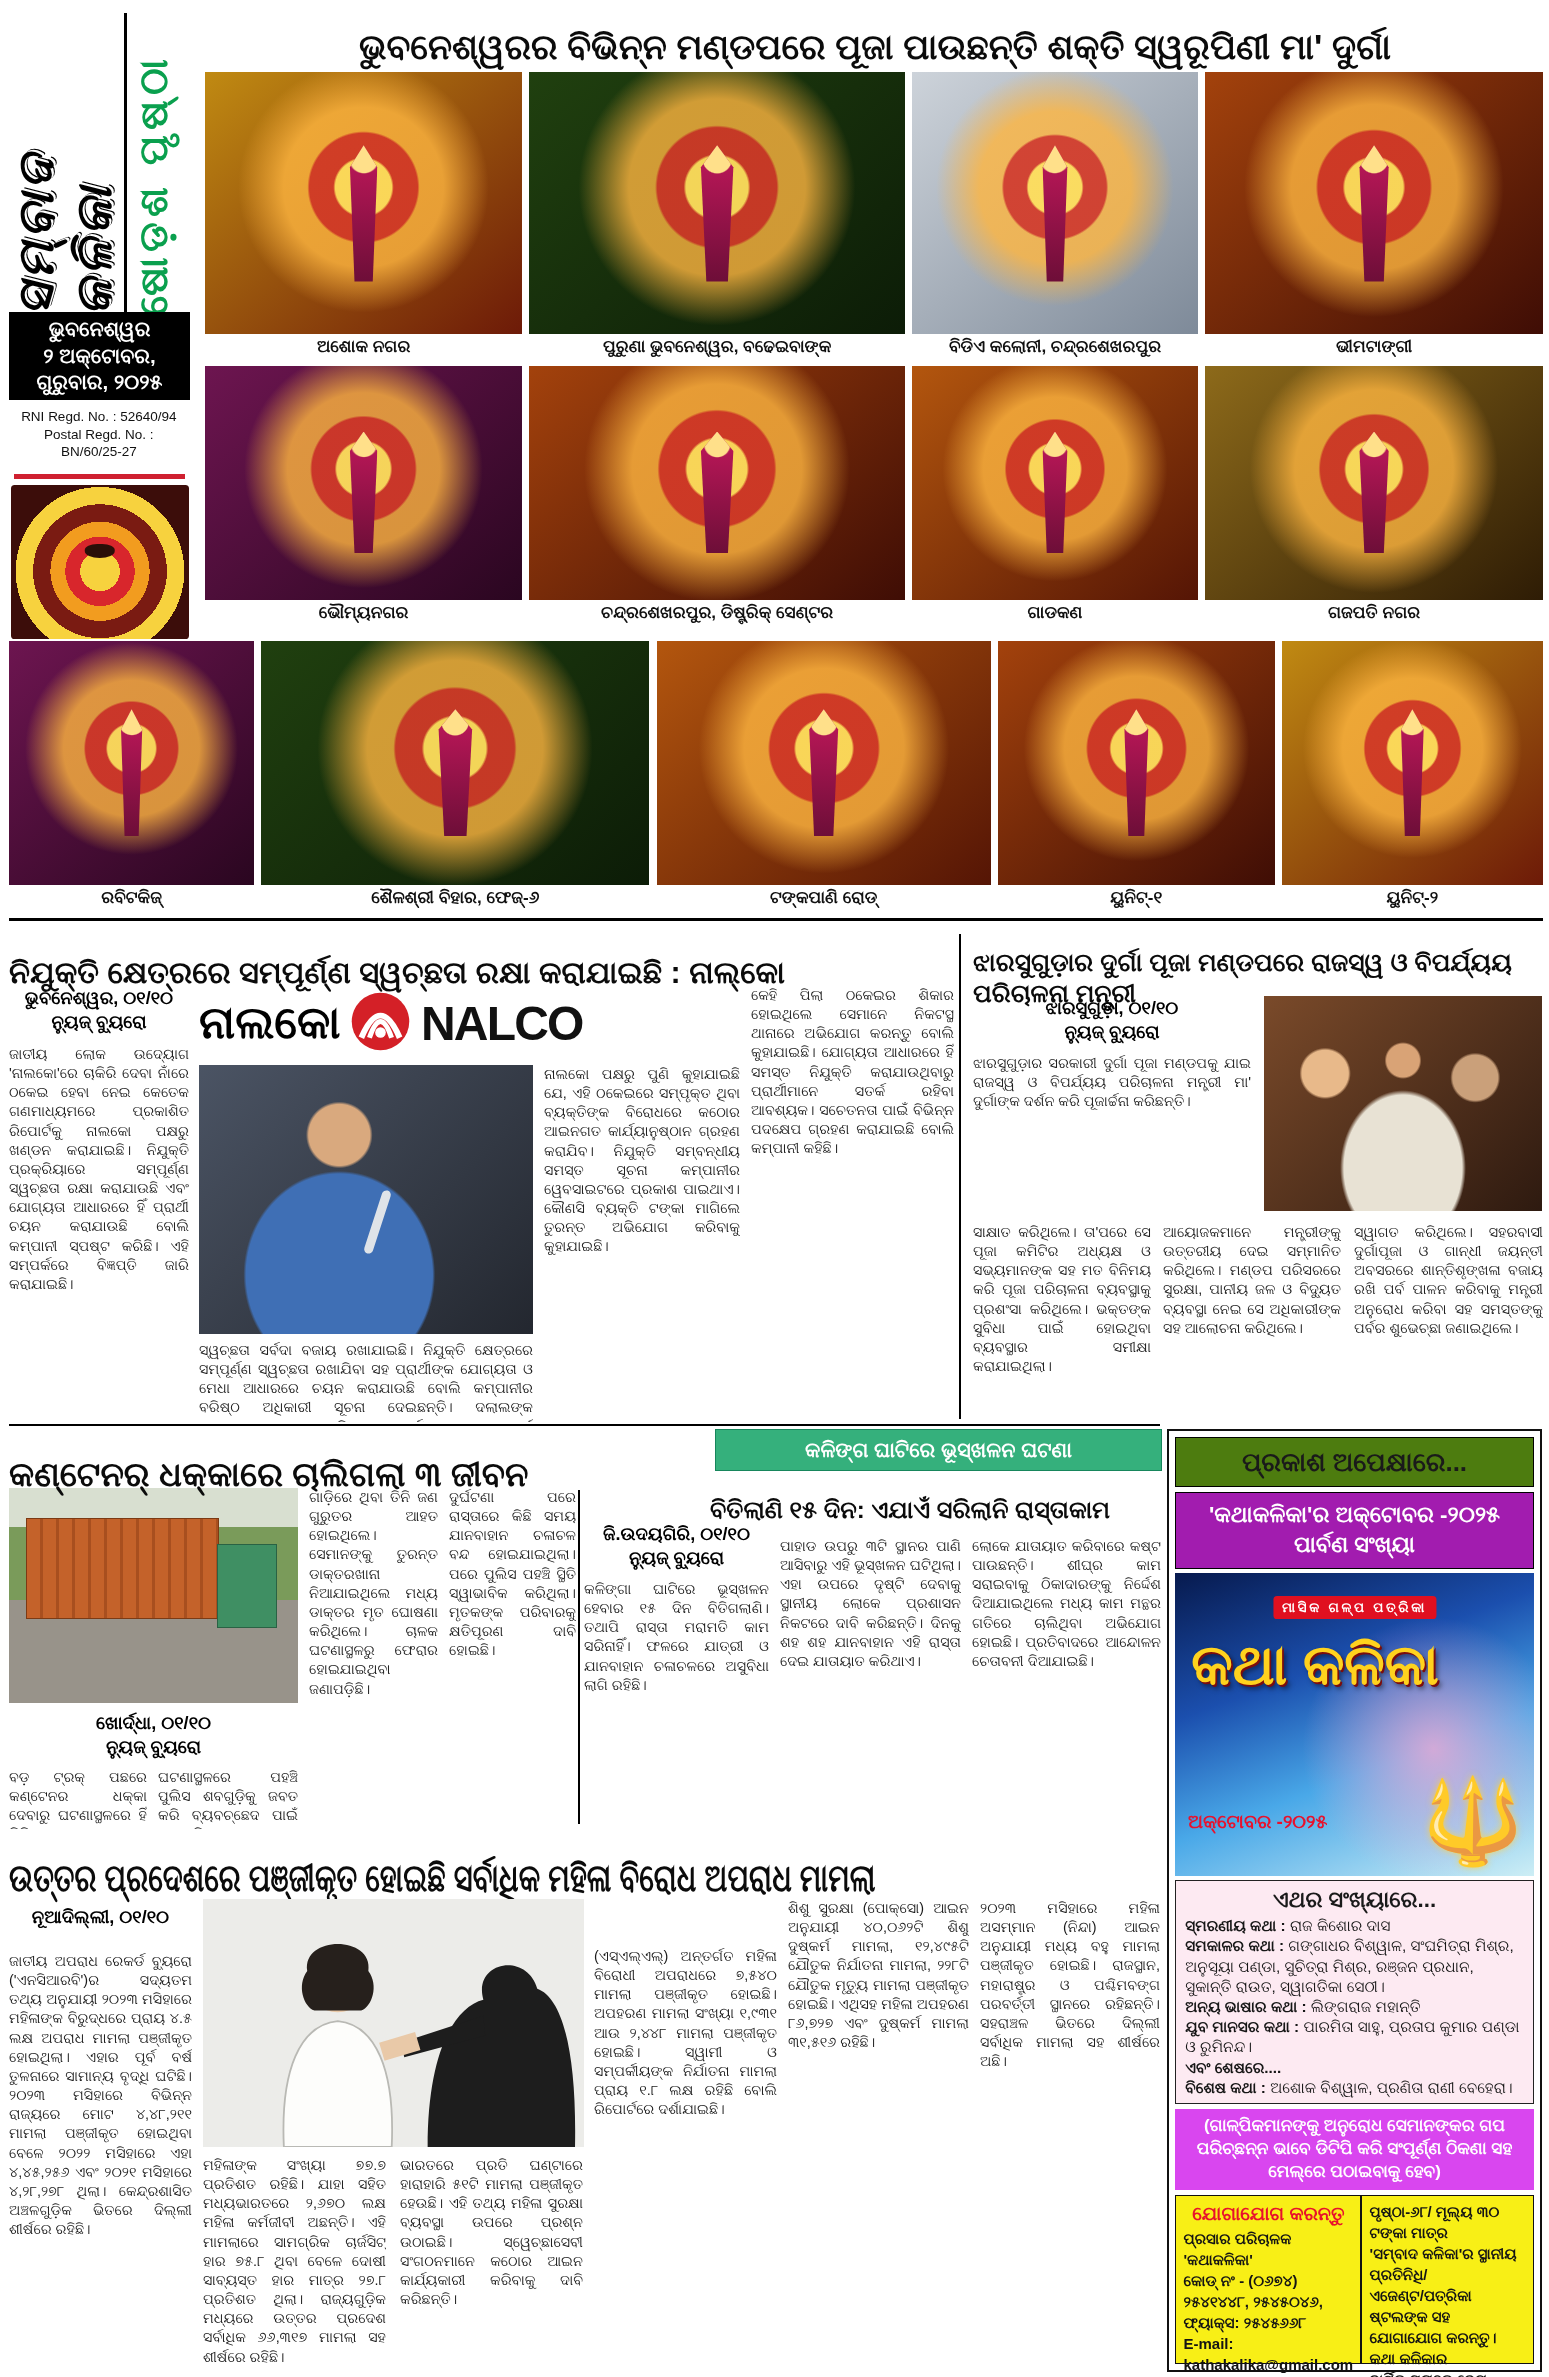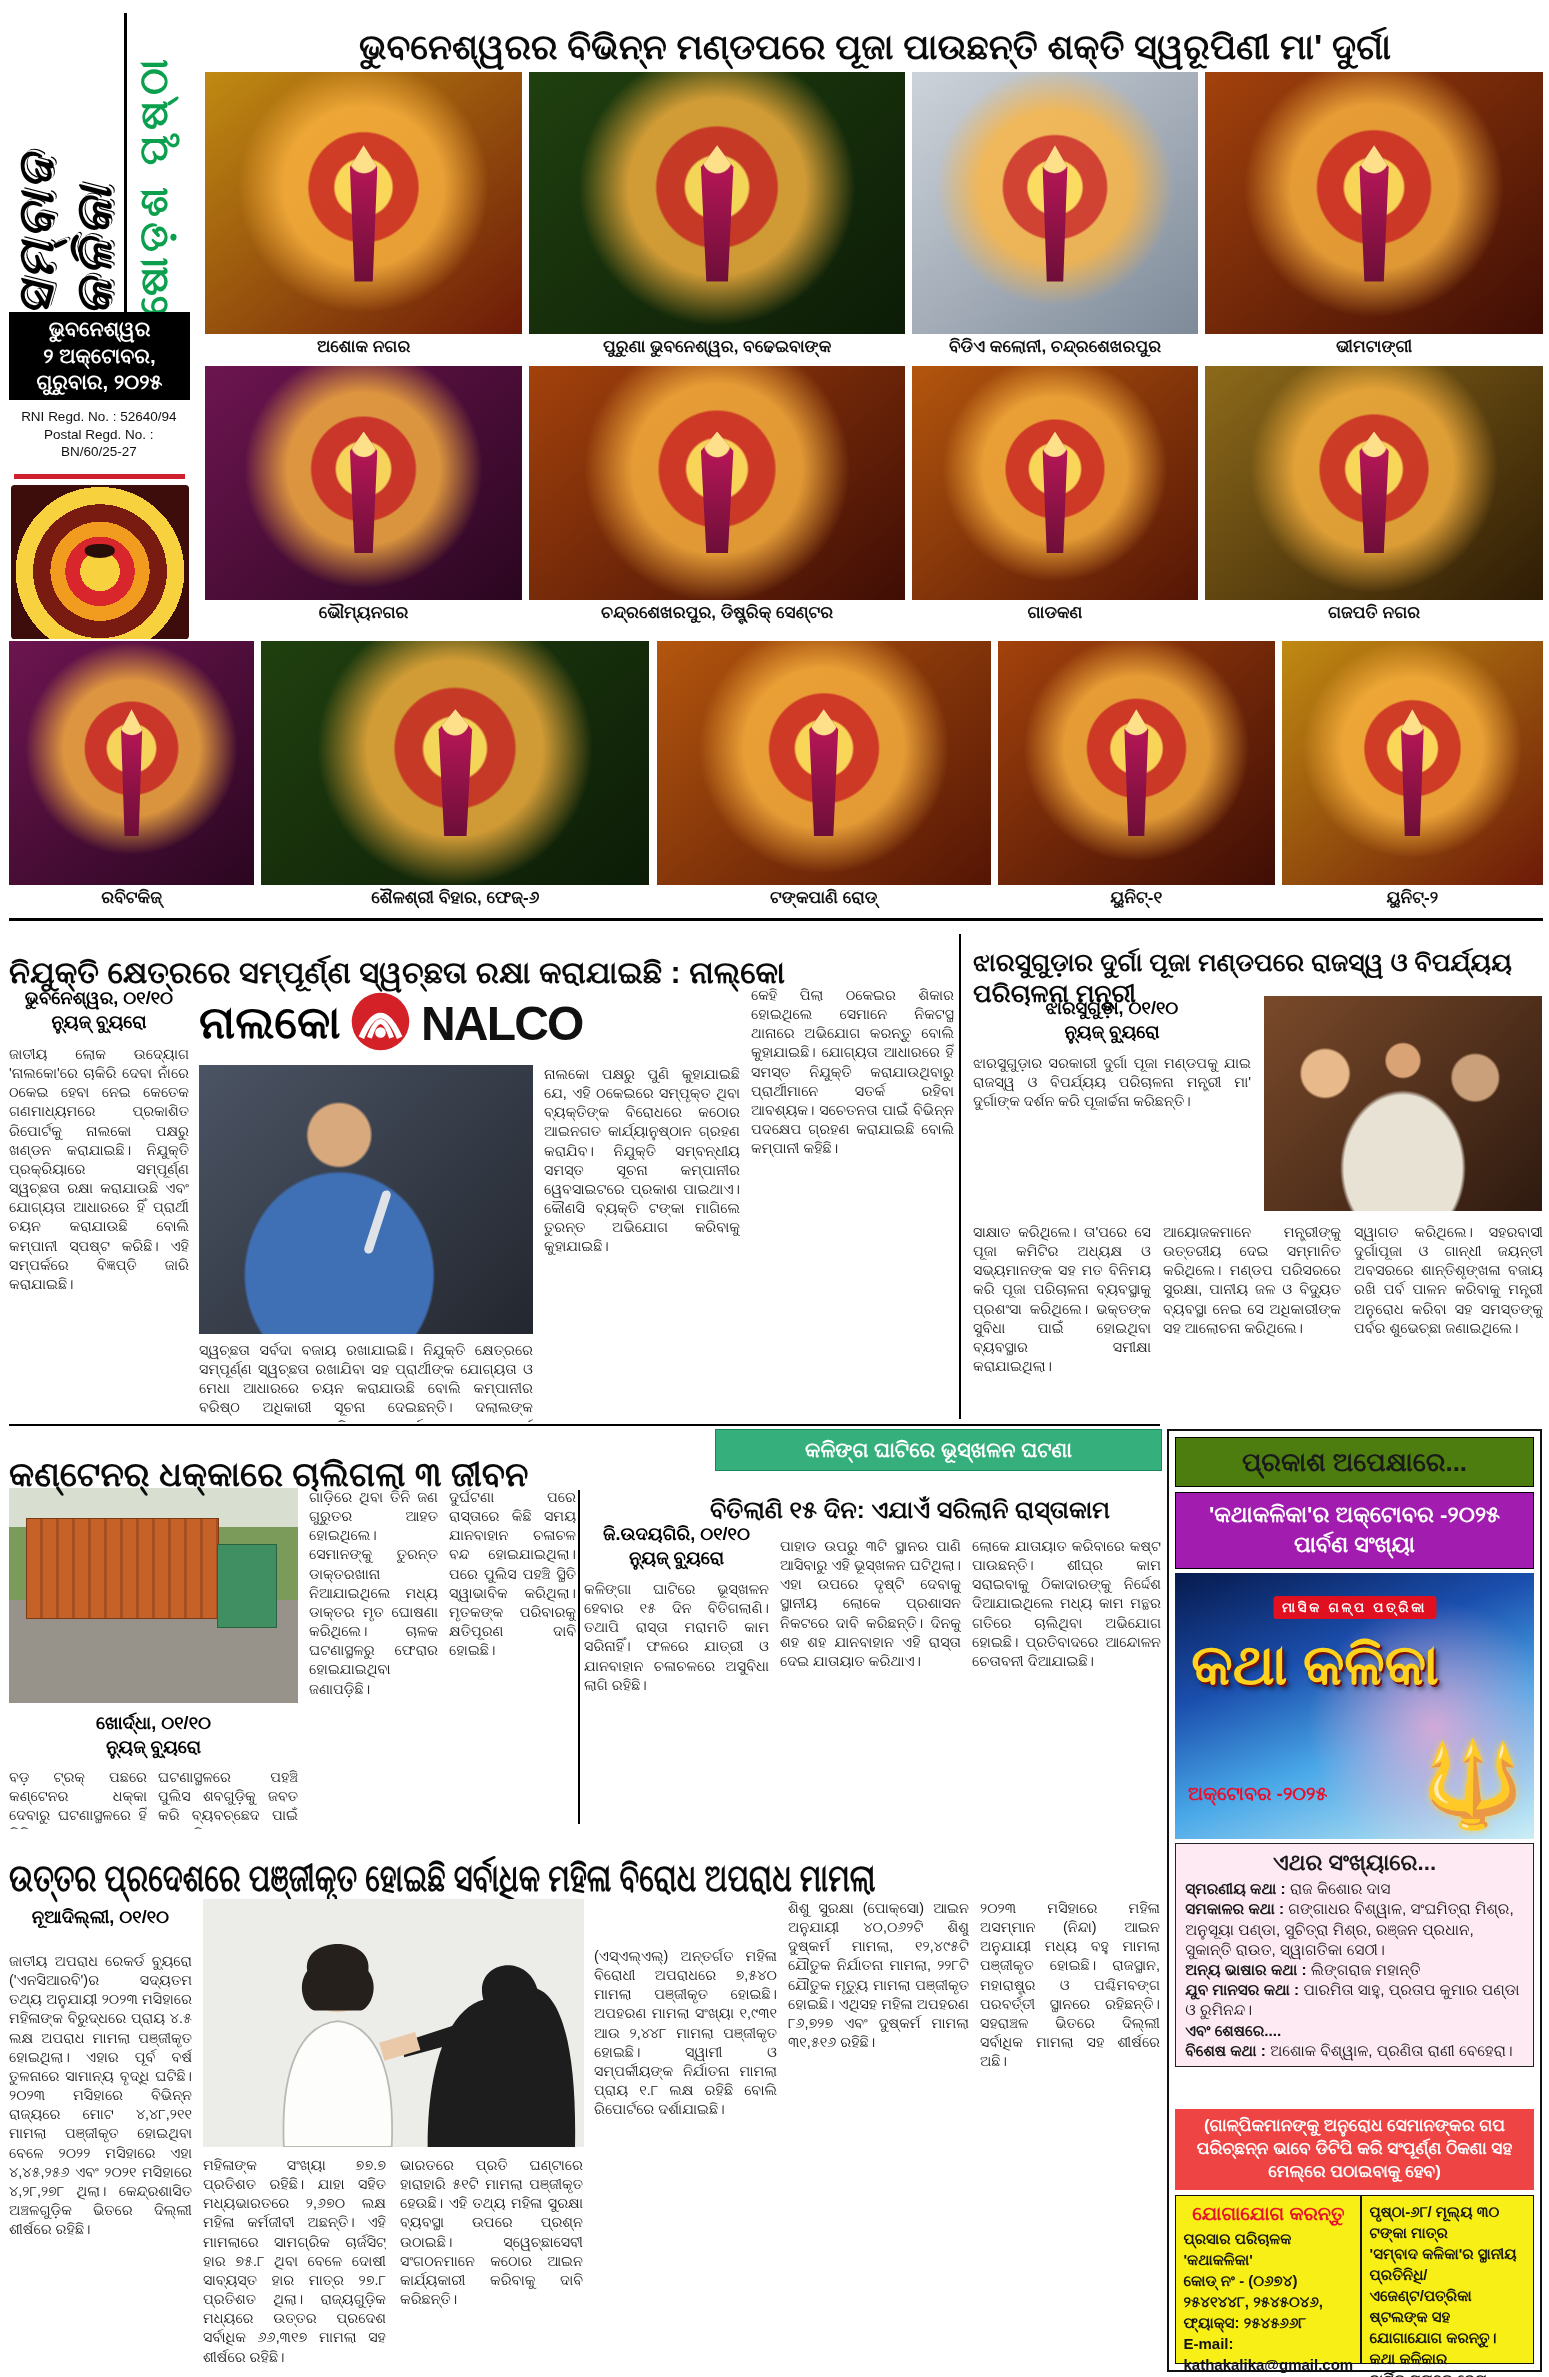--- a/index.html
+++ b/index.html
@@ -115,27 +115,27 @@
       padding:7.2px 3.6px;line-height:1.35;white-space:pre-line;flex:0 0 auto;}
   .ad-cover{position:relative;flex:1 1 auto;overflow:hidden;
       background:linear-gradient(160deg,#071a4e 0%,#1b4fae 34%,#49a8e8 62%,#cdeef5 100%);}
   .ad-cover::before{content:"";position:absolute;inset:0;background:radial-gradient(circle at 72% 58%,rgba(255,170,210,.75),rgba(0,0,0,0) 42%);}
   .ad-pill{position:absolute;left:50%;top:23px;transform:translateX(-50%);background:#e01020;color:#fff;
       font-size:13.5px;font-weight:700;letter-spacing:2.7px;padding:3.6px 9px;border-radius:3.6px;white-space:nowrap;}
   .ad-title{position:absolute;left:16px;top:63px;font-size:56px;font-weight:800;color:#ffd21e;line-height:1.04;
       text-shadow:1.8px 1.8px 0 #7c0d0d,3.6px 3.6px 5.4px rgba(0,0,0,.5);}
   .ad-trident{position:absolute;right:9px;bottom:12.6px;font-size:83px;line-height:1;
       color:#ffce26;text-shadow:0 0 7.2px rgba(255,210,60,.8);}
-  .ad-issue{position:absolute;left:12.6px;bottom:34px;color:#e8112d;font-size:19px;font-weight:800;}
+  .ad-issue{position:absolute;left:12.6px;bottom:43px;color:#e8112d;font-size:19px;font-weight:800;}
   .ad-list{background:#fdeaf2;border:1.8px solid #222;padding:5.4px 9px;flex:0 0 auto;}
   .ad-list h4{margin:0 0 3.6px;text-align:center;font-size:22.4px;font-weight:800;color:#1a1a1a;}
   .ad-li{font-size:15.3px;line-height:1.32;color:#161616;}
   .ad-li b{font-weight:800;}
-  .ad-note{background:#ef4444;color:#fff;font-size:17px;font-weight:700;text-align:center;
-      padding:6.3px 5.4px;line-height:1.35;flex:0 0 auto;margin-top:37px;}
+  .ad-note{background:#d946ef;color:#fff;font-size:17px;font-weight:700;text-align:center;
+      padding:6.3px 5.4px;line-height:1.35;flex:0 0 auto;}
   .ad-contact{display:flex;flex:0 0 auto;height:167px;border:1.8px solid #111;}
   .ad-cL,.ad-cR{background:#f8ef16;flex:1;padding:5.4px 7.2px;font-size:15px;font-weight:700;line-height:1.4;white-space:pre-line;}
   .ad-cL{border-right:2.7px solid #111;}
   .ad-cL .rhead{color:#e8112d;font-size:19px;font-weight:800;text-align:center;display:block;}
   .ad-cR{text-align:left;}
 </style>
 </head>
 <body>
 
 <div class="page">

